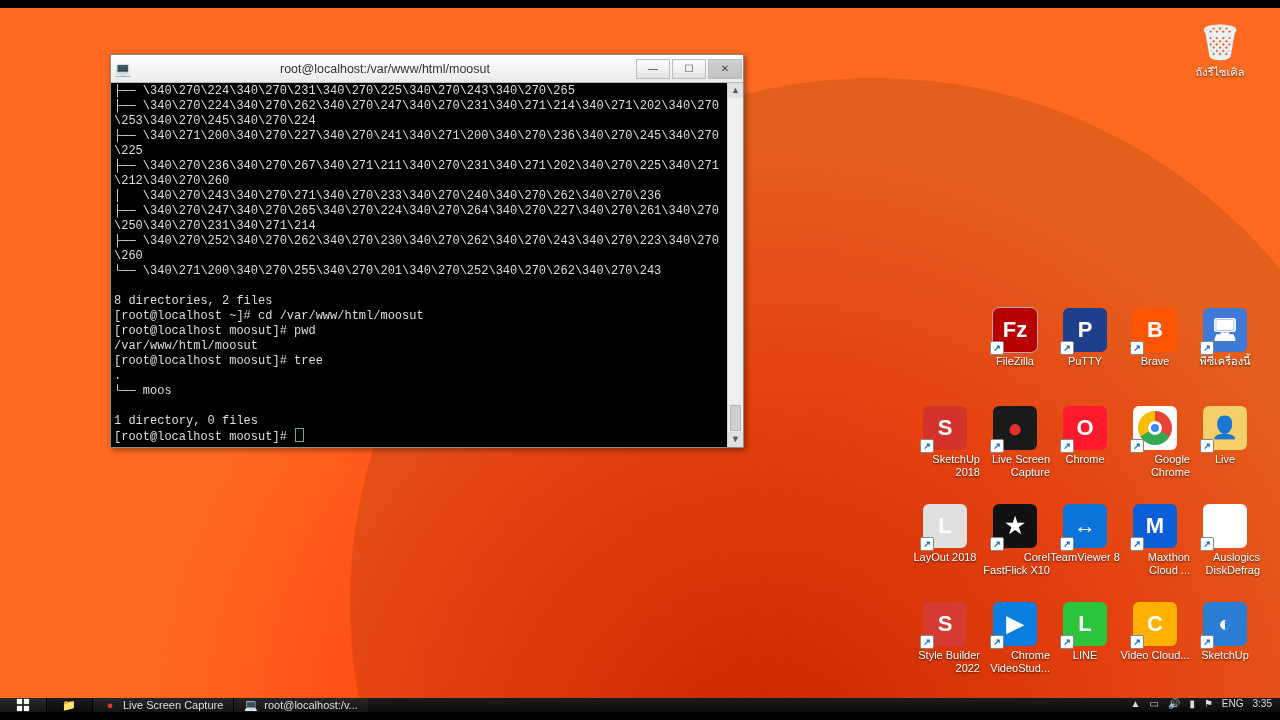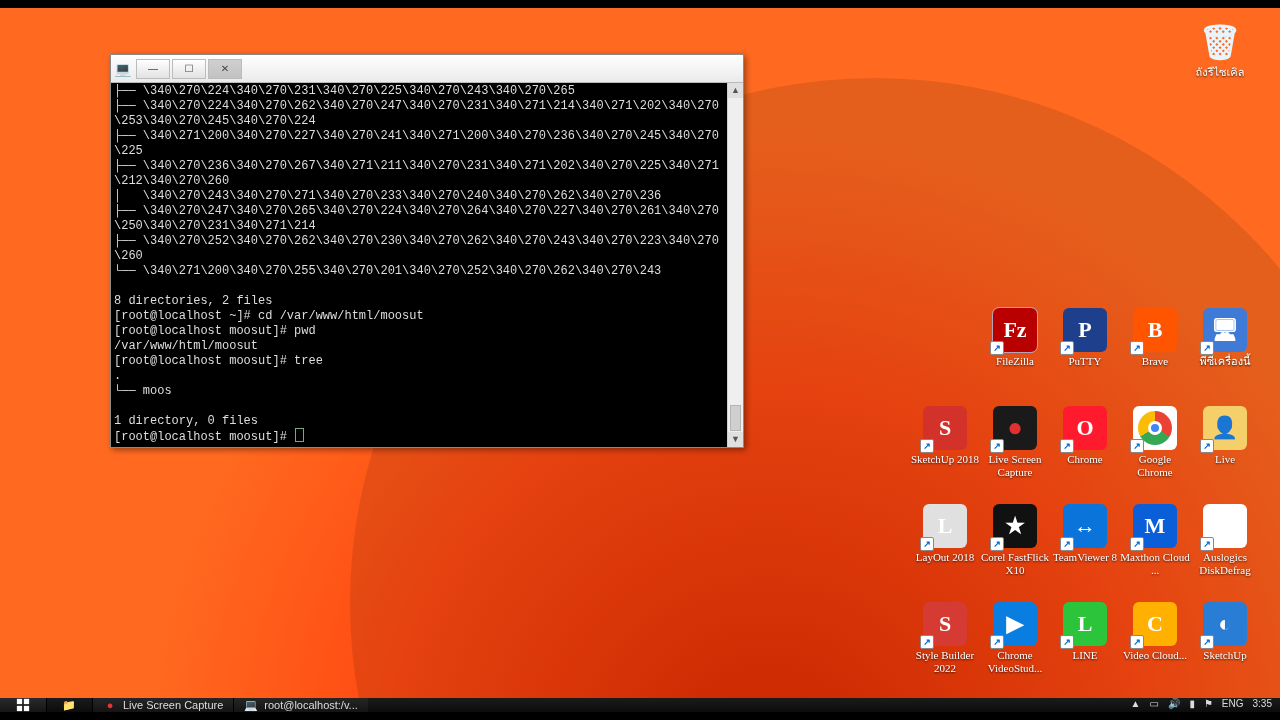--- a/index.html
+++ b/index.html
@@ -17,25 +17,25 @@
 }
 .desktop::before{
   content:''; position:absolute; right:-120px; bottom:-430px;
   width:1050px; height:1050px; border-radius:50%;
   background:rgba(0,0,0,0.10);
 }
 .top-bar, .bottom-bar { position:absolute; left:0; width:100%; height:8px; background:#000; }
 .top-bar{top:0} .bottom-bar{bottom:0}
 
 
-.icons { position:absolute; top:300px; left:910px; width:360px;font-family:Liberation Serif, serif; }
+.icons { position:absolute; top:300px; left:910px; width:360px; }
 .icon-col { display:grid; grid-template-columns:repeat(5,70px); grid-auto-rows:98px; }
 .di { width:70px; display:flex; flex-direction:column; align-items:center; cursor:pointer; }
 .di .gl { width:44px; height:44px; border-radius:6px; display:flex; align-items:center; justify-content:center; font-size:22px; font-weight:bold; color:#fff; position:relative; }
-.di .lb { margin-top:3px; font-size:11px; color:#fff; text-align:center; text-shadow:0 1px 2px rgba(0,0,0,.8); line-height:1.15; max-width:70px; }
+.di .lb { margin-top:3px; font-size:11px; color:#fff; text-align:right; text-shadow:0 1px 2px rgba(0,0,0,.8); line-height:1.15; max-width:70px; }
 .di.sel .gl{ background:rgba(120,170,255,.35); outline:1px solid rgba(160,200,255,.7); padding:2px; }
 .shortcut-arrow{position:absolute;left:-3px;bottom:-3px;width:14px;height:14px;background:#fff;border:1px solid #888;border-radius:2px;display:flex;align-items:center;justify-content:center;font-size:9px;color:#06c;}
 .recycle { position:absolute; top:12px; right:25px; width:70px; text-align:center; }
 .recycle .gl{width:44px;height:44px;margin:0 auto;font-size:34px;color:#e7f5ff;}
 .recycle .lb{margin-top:2px;font-size:11px;color:#fff;text-shadow:0 1px 2px rgba(0,0,0,.8);}
 
 
 .win{position:absolute;top:46px;left:110px;width:634px;background:#fff;border:1px solid #8a8a8a;box-shadow:2px 2px 6px rgba(0,0,0,.4);}
 .tb{height:28px;background:linear-gradient(#fff,#eaeaea);display:flex;align-items:center;border-bottom:1px solid #bababa;}
 .tb .ic{width:24px;display:flex;justify-content:center;font-size:14px;}
@@ -69,20 +69,21 @@
 <div class="desktop">
 
   <div class="recycle di">
     <div class="gl">🗑</div>
     <div class="lb">ถังรีไซเคิล</div>
   </div>
 
   <div class="win">
     <div class="tb">
       <div class="ic">💻</div>
+      <div class="ttl">root@localhost:/var/www/html/moosut</div>
       <div class="btns">
         <div class="b">—</div>
         <div class="b">☐</div>
         <div class="b x">✕</div>
       </div>
     </div>
     <div class="term">
       <div class="term-body"><span>├── \340\270\224\340\270\231\340\270\225\340\270\243\340\270\265
 ├── \340\270\224\340\270\262\340\270\247\340\270\231\340\271\214\340\271\202\340\270\253\340\270\245\340\270\224
 ├── \340\271\200\340\270\227\340\270\241\340\271\200\340\270\236\340\270\245\340\270\225

